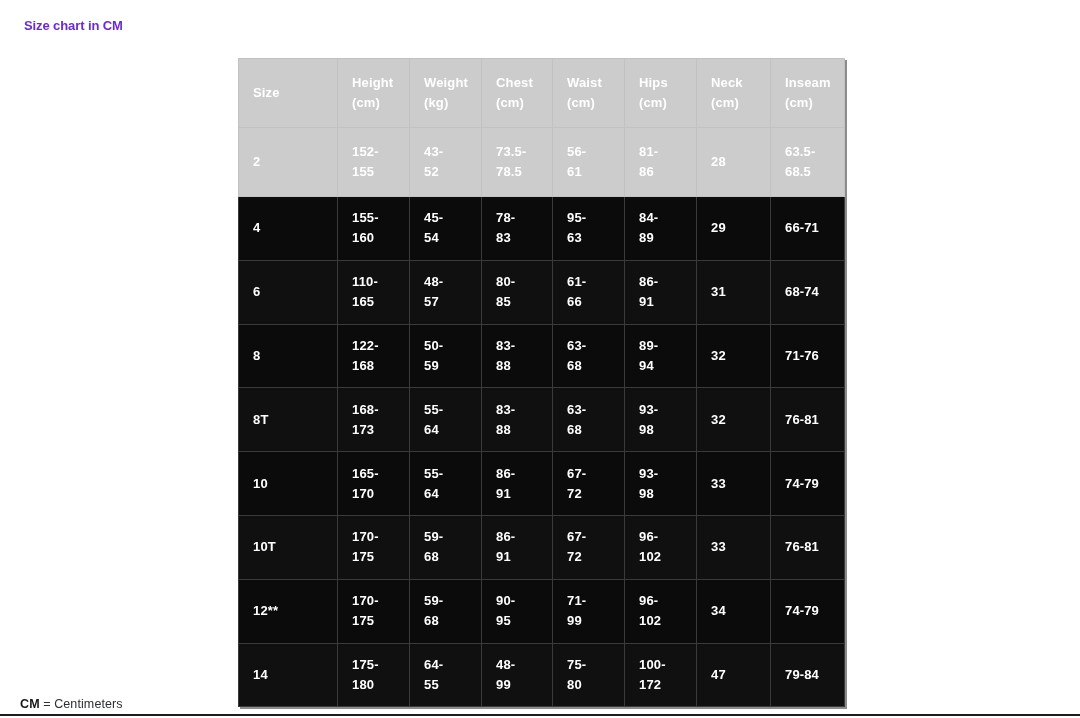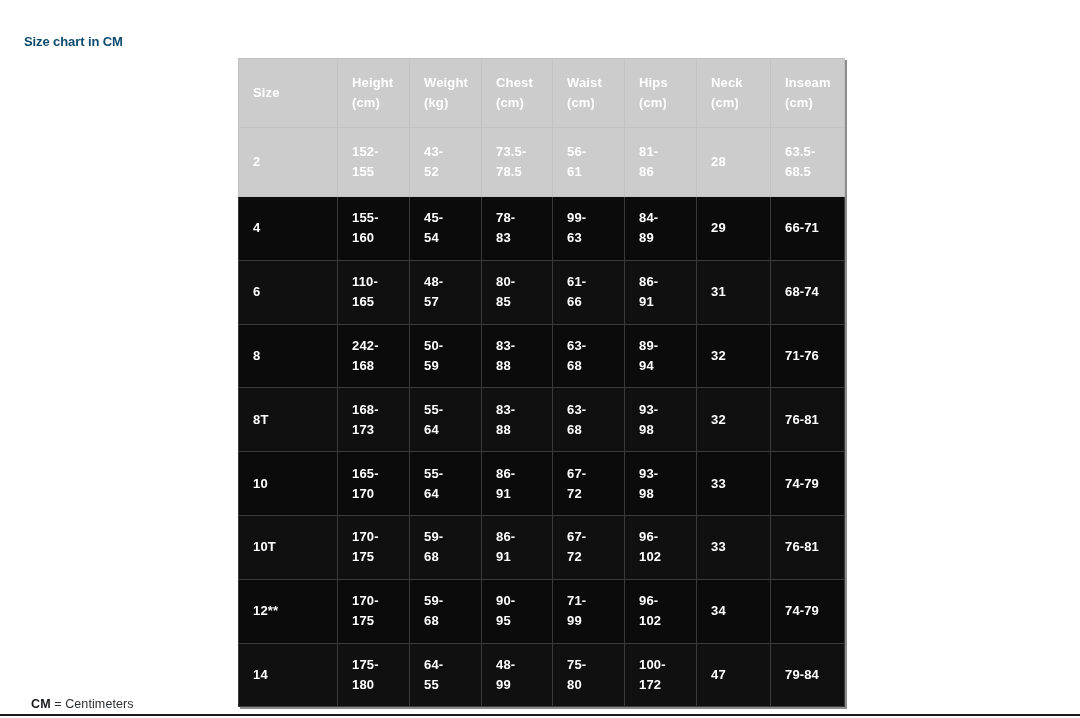--- a/index.html
+++ b/index.html
@@ -13,25 +13,25 @@
     background: #ffffff;
     font-family: "Liberation Sans", sans-serif;
     color: #1a1a1a;
     position: relative;
     overflow: hidden;
   }
 
   .page-title {
     position: absolute;
     left: 24px;
-    top: 25px;
+    top: 9px;
     font-size: 13px;
     font-weight: bold;
     letter-spacing: -0.1px;
-    color: #0c4a6e;
+    color: #6d28d9;
     line-height: 16px;
   }
 
   .chart-wrap {
     position: absolute;
     left: 238px;
     top: 58px;
     width: 606px;
     border-radius: 28px;
   }
@@ -88,21 +88,21 @@
 
   td.cell-size,
   th.cell-size {
     font-size: 13px;
   }
 
   .value-line { display: block; white-space: nowrap; }
 
   .footnote {
     position: absolute;
-    left: 31px;
+    left: 20px;
     top: 696px;
     font-size: 12.5px;
     color: #2b2e33;
     line-height: 16px;
     letter-spacing: 0.1px;
   }
   .footnote .abbr {
     font-weight: bold;
     color: #15171a;
   }
@@ -213,21 +213,21 @@
         </td>
         <td>
           <span class="value-line">45-</span>
           <span class="value-line">54</span>
         </td>
         <td>
           <span class="value-line">78-</span>
           <span class="value-line">83</span>
         </td>
         <td>
-          <span class="value-line">99-</span>
+          <span class="value-line">95-</span>
           <span class="value-line">63</span>
         </td>
         <td>
           <span class="value-line">84-</span>
           <span class="value-line">89</span>
         </td>
         <td>
           <span class="value-line">29</span>
         </td>
         <td>
@@ -265,21 +265,21 @@
         <td>
           <span class="value-line">68-74</span>
         </td>
       </tr>
 
       <tr class="band-black">
         <td class="cell-size">
           <span class="value-line">8</span>
         </td>
         <td>
-          <span class="value-line">242-</span>
+          <span class="value-line">122-</span>
           <span class="value-line">168</span>
         </td>
         <td>
           <span class="value-line">50-</span>
           <span class="value-line">59</span>
         </td>
         <td>
           <span class="value-line">83-</span>
           <span class="value-line">88</span>
         </td>

